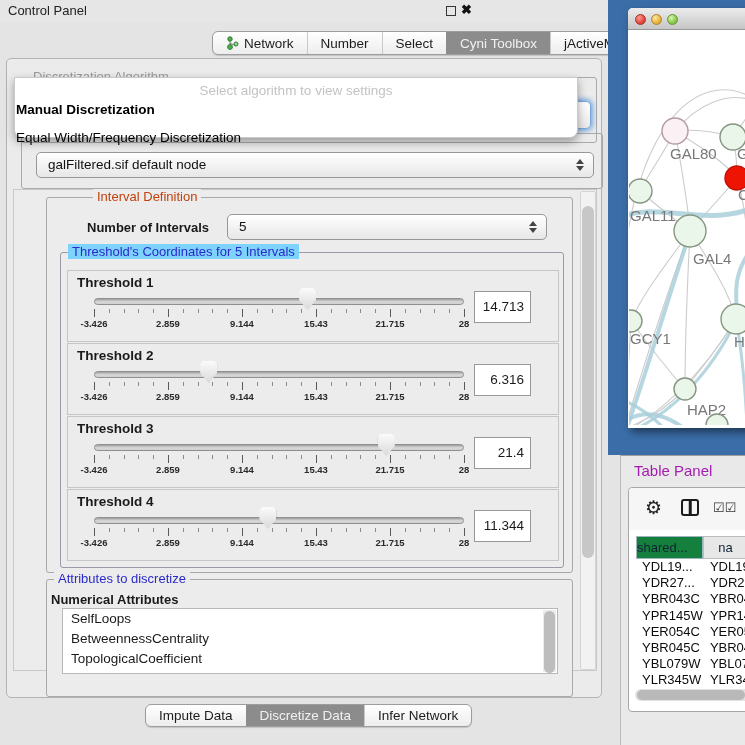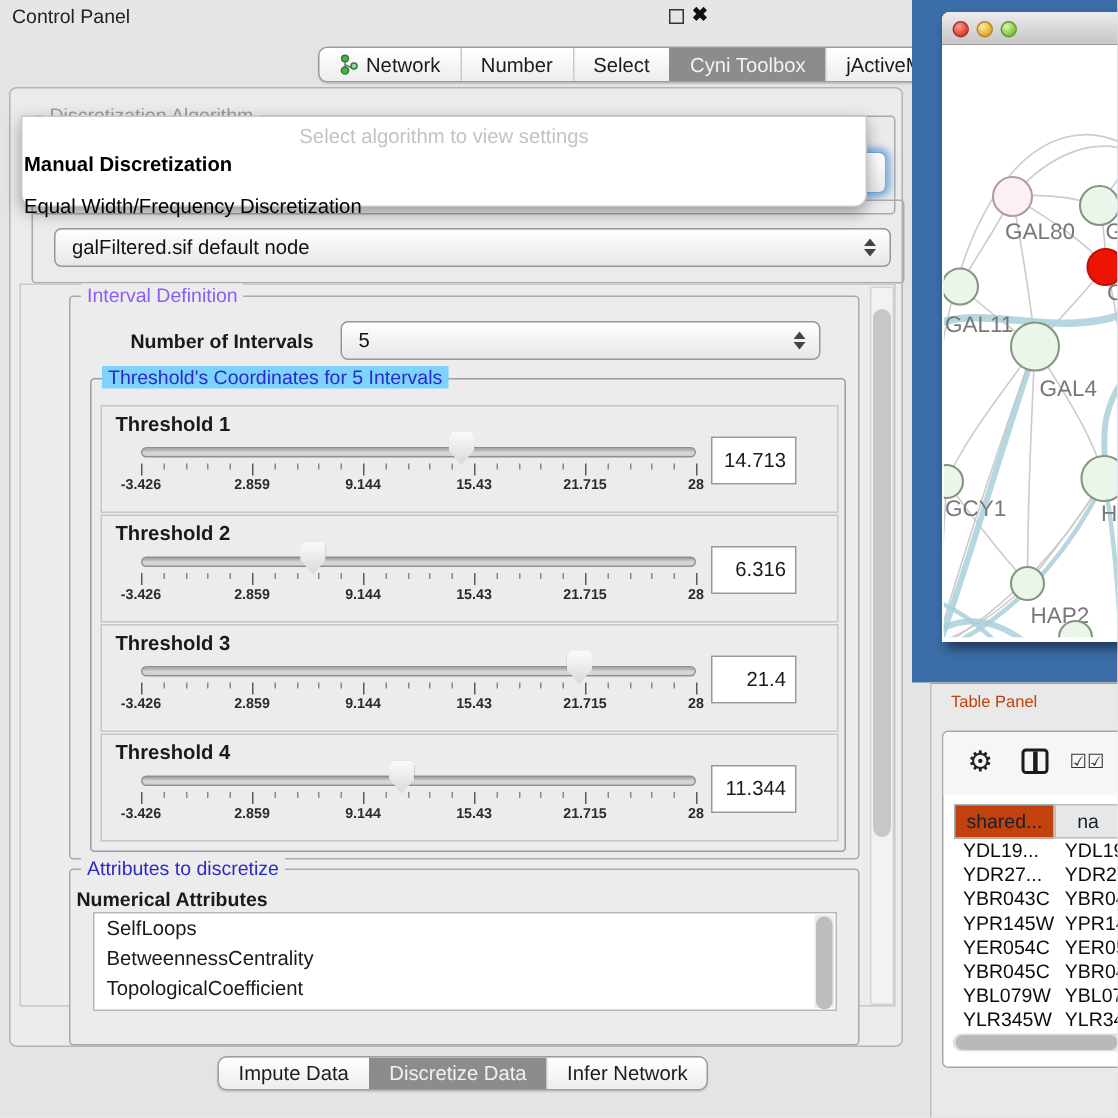--- a/index.html
+++ b/index.html
@@ -42,21 +42,21 @@
     border:1px solid #c9c9c9; border-radius:0 0 8px 8px; box-shadow:0 4px 10px rgba(0,0,0,.35); z-index:5; }
   #algo-popup .ph { position:absolute; top:5px; left:0; width:100%; text-align:center; color:#c3c3c3; font-size:13.5px; }
   #algo-popup .opt { position:absolute; left:1px; width:99%; font-size:13.5px; line-height:17px; color:#000; }
   #algo-popup .opt.b { font-weight:bold; }
 
   
   #scrollpane { left:12px; top:188px; width:584px; height:482px; border:1px solid #c8c8c8; background:#ececec; }
   #vscroll { left:579px; top:190px; width:16px; height:479px; background:#f2f2f2; border:1px solid #d4d4d4; border-radius:2px; }
   #vscroll .thumb { position:absolute; left:1px; top:14px; width:12px; height:352px; background:#c7c7c7; border-radius:7px; }
 
-  .title-green { color:#8b5cf6; }
+  .title-green { color:#c2410c;margin-left:39px; }
   .title-blue  { color:#2a2ac8; }
 
   #ni-label { font-size:13px; font-weight:bold; }
 
   .thr-panel { position:absolute; left:6px; width:492px; height:72px; border:1px solid #c6c6c6; background:#ececec; }
   .thr-label { position:absolute; left:9px; top:4px; font-size:13.5px; font-weight:bold; }
   .thr-track { position:absolute; left:26px; top:27px; width:370px; height:7px; border-radius:4px;
     background:linear-gradient(#9f9f9f,#d8d8d8 55%,#cfcfcf); border:1px solid #8f8f8f; }
   .thr-thumb { position:absolute; top:17px; width:17px; height:22px;
     background:linear-gradient(#fbfbfb,#d9d9d9); filter:drop-shadow(0 0 1px #666);
@@ -84,32 +84,32 @@
     border-radius:5px 5px 0 0; box-shadow:3px 4px 8px rgba(0,0,0,.5); }
   #net-titlebar { position:absolute; left:0; top:0; width:100%; height:22px; border-radius:5px 5px 0 0;
     background:linear-gradient(#ececec,#c6c6c6); border-bottom:1px solid #989898; }
   .tl { position:absolute; top:5.5px; width:11px; height:11px; border-radius:50%; }
   #tl-red    { left:7px;  background:radial-gradient(circle at 35% 30%, #ff9a90, #dd3e36 70%); border:1px solid #a83028; }
   #tl-yellow { left:23px; background:radial-gradient(circle at 35% 30%, #ffe9a0, #e2aa33 70%); border:1px solid #b08327; }
   #tl-green  { left:39px; background:radial-gradient(circle at 35% 30%, #d7f5a8, #7fc243 70%); border:1px solid #63972f; }
   #net-canvas { position:absolute; left:1px; top:23px; width:116px; height:394px; overflow:hidden; }
 
   #tp-header { left:620px; top:455px; width:125px; height:28px; background:#e9e9e9; border-top:1px solid #9e9e9e; border-left:1px solid #bdbdbd; }
-  #tp-title { position:absolute; left:13px; top:6px; font-size:11px; color:#c2410c; }
+  #tp-title { position:absolute; left:13px; top:6px; font-size:15px; color:#a21caf; }
   #tp-area { left:620px; top:483px; width:125px; height:262px; background:#e9e9e9; border-left:1px solid #bdbdbd; }
   #tp-window { left:628px; top:487px; width:130px; height:225px; background:#fff; border:1px solid #a6a6a6; border-radius:4px; }
   #tp-toolbar { position:absolute; left:0; top:0; width:100%; height:42px; background:#f6f6f6; border-radius:4px 4px 0 0; }
   #gear-ic { position:absolute; left:16px; top:8px; font-size:19px; color:#222; }
   #cols-ic { position:absolute; left:52px; top:11px; width:18px; height:17px; border:2.5px solid #1b1b1b; border-radius:3px; }
   #cols-ic:before { content:""; position:absolute; left:50%; top:0; width:2.5px; height:100%; background:#1b1b1b; transform:translateX(-50%); }
   .cb-ic { position:absolute; top:12px; font-size:13px; color:#333; }
 
   #tp-table { position:absolute; left:7px; top:48px; width:123px; height:152px; overflow:hidden; font-size:13px; }
   .tp-hrow { display:flex; height:23px; }
-  .tp-hcell { border:1px solid #9db6c0; background:#c2410c; text-align:center; line-height:21px; color:#143; color:#123; overflow:hidden; white-space:nowrap; }
+  .tp-hcell { border:1px solid #9db6c0; background:#15803d; line-height:21px; color:#143; color:#123; overflow:hidden; white-space:nowrap; }
   .tp-hcell.c2 { background:#e7e7e7; border-color:#bdbdbd; text-align:left; padding-left:14px; }
   .tp-row { display:flex; height:16.2px; line-height:16.2px; }
   .tp-cell { overflow:hidden; white-space:nowrap; padding-left:6px; color:#0c0c0c; }
   #tp-hscroll { position:absolute; left:6px; top:201px; width:118px; height:12px; background:#e2e2e2; border-radius:6px; }
   #tp-hscroll .thumb { position:absolute; left:2px; top:1px; width:108px; height:10px; background:#b9b9b9; border-radius:5px; }
 
   svg text { font-family:"Liberation Sans", sans-serif; }
 </style>
 </head>
 <body>

